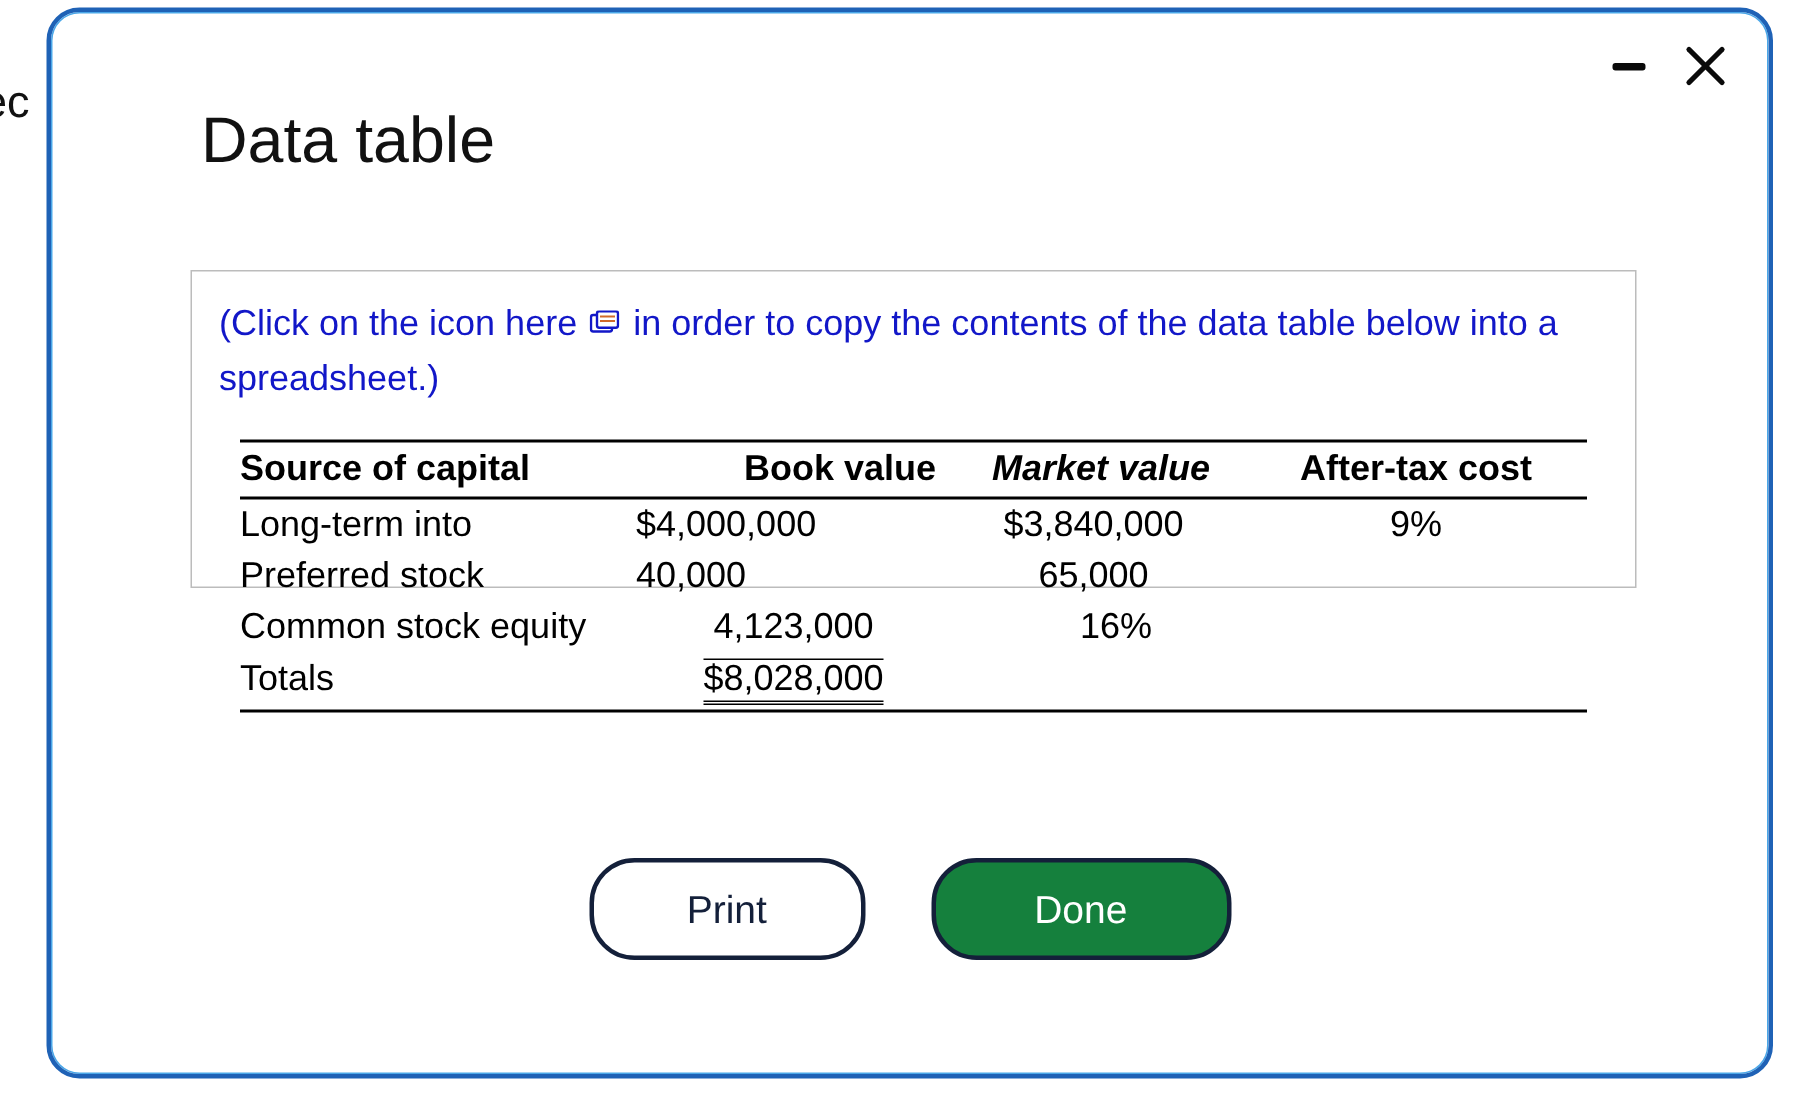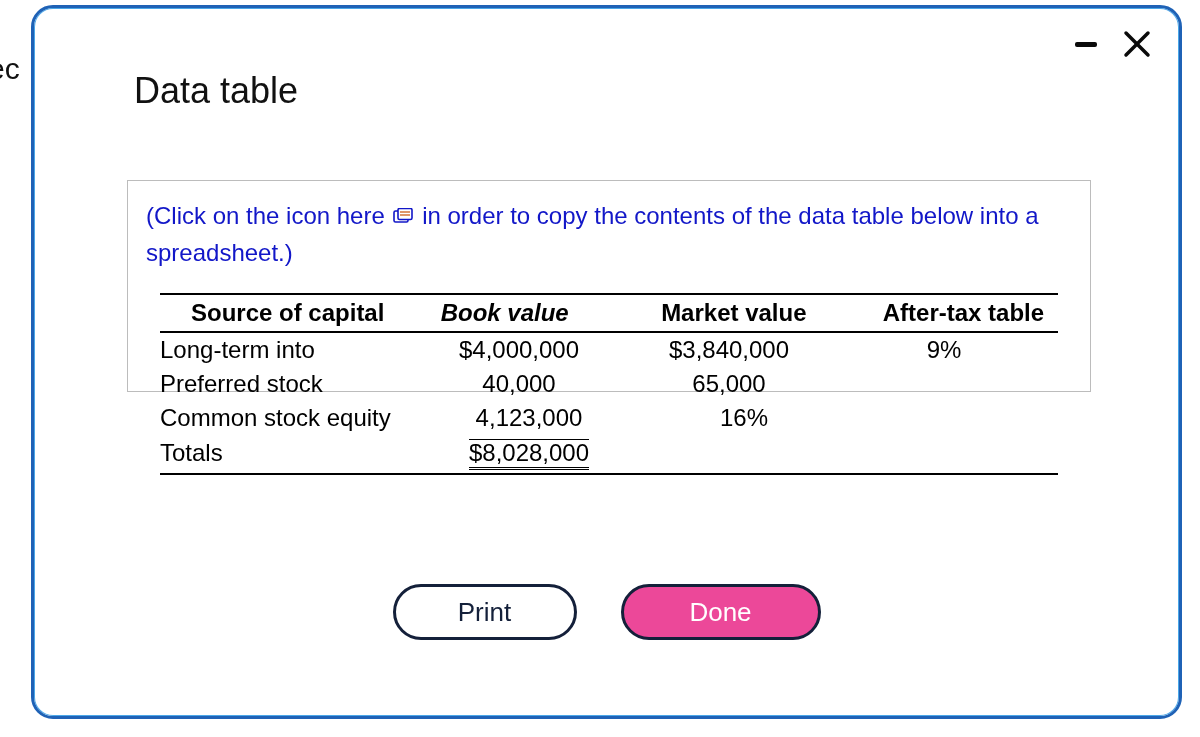--- a/index.html
+++ b/index.html
@@ -40,21 +40,21 @@
   }
   .close-icon {
     width: 28px; height: 28px;
     cursor: pointer;
     position: relative;
   }
   .close-icon svg { width: 28px; height: 28px; }
   .title {
     position: absolute;
     left: 100px; top: 62px;
-    font-size: 36px;
+    font-size: 43px;
     color: #111;
     font-weight: 400;
   }
   .panel {
     position: absolute;
     left: 93px; top: 172px;
     width: 964px; height: 212px;
     border: 1px solid #bcbcbc;
     padding: 18px 18px 22px 18px;
   }
@@ -80,62 +80,62 @@
   .tbl-head {
     display: flex;
     border-bottom: 2px solid #000;
     padding: 4px 0 4px 0;
   }
   .tbl-row {
     display: flex;
     padding: 3px 0;
   }
   .col-source { width: 264px; font-size: 24px; }
-  .col-book   { width: 200px; font-size: 24px; text-align: center; padding-right: 10px; }
+  .col-book   { width: 200px; font-size: 24px; text-align: left; padding-right: 10px; }
   .col-market { width: 220px; font-size: 24px; text-align: center; padding-right: 10px; }
   .col-cost   { width: 200px; font-size: 24px; text-align: center; }
   .tbl-head .col-source,
-  .tbl-head .col-cost   { font-weight: 700; margin-left: 31px; }
-  .tbl-head .col-book   { font-weight: 700; text-align: left; padding-right: 0; font-style: italic; }
-  .tbl-head .col-market { font-weight: 700; text-align: center; padding-right: 0; }
+  .tbl-head .col-cost   { font-weight: 700; }
+  .tbl-head .col-book   { font-weight: 700; text-align: right; padding-right: 0; }
+  .tbl-head .col-market { font-weight: 700; text-align: center; padding-right: 0; font-style: italic; }
   .dbl-under {
     display: inline-block;
     padding-bottom: 1px;
     border-bottom: 3px double #000;
     border-top: 1px solid #000;
     line-height: 1.1;
   }
   .tbl-bottom { border-bottom: 2px solid #000; padding-top: 4px; }
   .buttons {
     position: absolute;
     left: 0; right: 0;
     bottom: 76px;
     display: flex;
     justify-content: center;
     gap: 44px;
   }
   .btn {
     min-width: 184px;
-    height: 56px;
+    height: 68px;
     border-radius: 30px;
     font-size: 26px;
     display: flex;
     align-items: center;
     justify-content: center;
     cursor: pointer;
     user-select: none;
   }
   .btn-outline {
     border: 3px solid #14203a;
     color: #14203a;
     background: #fff;
   }
   .btn-solid {
     border: 3px solid #14203a;
-    background: #ec4899;
+    background: #15803d;
     color: #fff;
     min-width: 200px;
   }
 </style>
 </head>
 <body>
 
 <div class="bg-letter">ec</div>
 
 <div class="modal">
@@ -165,21 +165,21 @@
       </span>
       <span>in order to copy the contents of the data table below into a spreadsheet.)</span>
     </div>
 
     <div class="tbl">
       <div class="tbl-frame">
         <div class="tbl-head">
           <div class="col-source">Source of capital</div>
           <div class="col-book">Book value</div>
           <div class="col-market">Market value</div>
-          <div class="col-cost">After-tax table</div>
+          <div class="col-cost">After-tax cost</div>
         </div>
 
         <div class="tbl-row">
           <div class="col-source">Long-term into</div>
           <div class="col-book">$4,000,000</div>
           <div class="col-market">$3,840,000</div>
           <div class="col-cost">9%</div>
         </div>
         <div class="tbl-row">
           <div class="col-source">Preferred stock</div>

